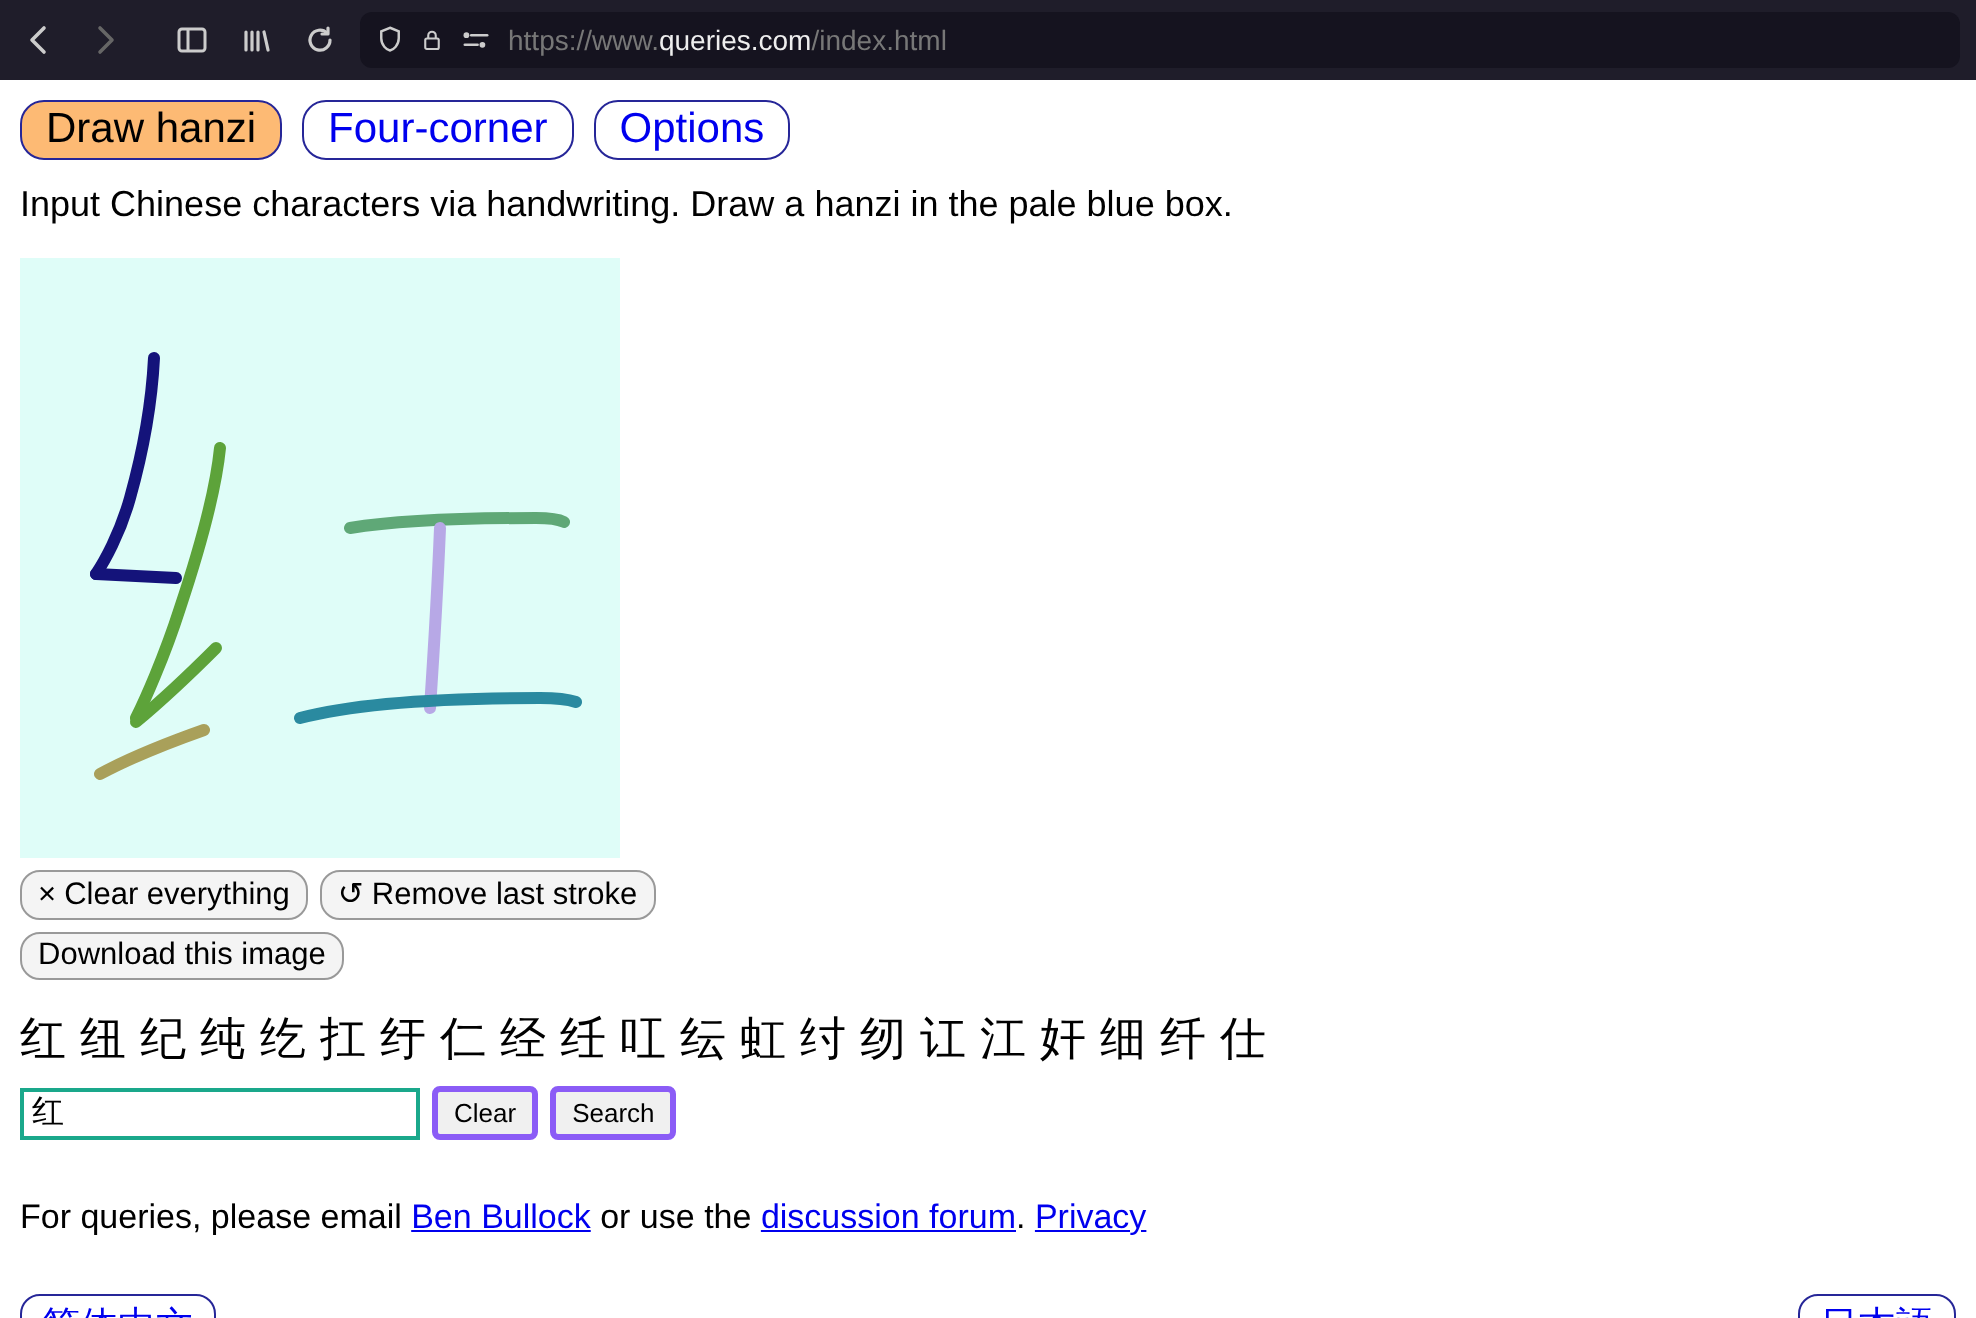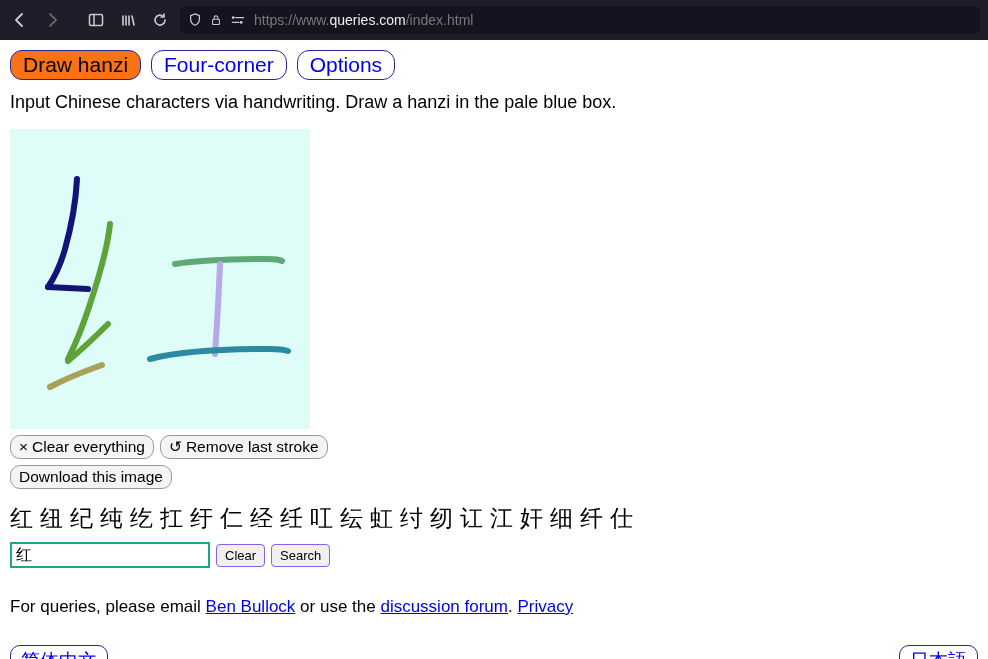--- a/index.html
+++ b/index.html
@@ -59,21 +59,21 @@
   .tab {
     border: 1.5px solid #262698;
     border-radius: 12px;
     padding: 2px 12px;
     font-size: 21px;
     color: #0000ee;
     cursor: pointer;
     background: #fff;
   }
   .tab.active {
-    background: #f97316;
+    background: #fdba74;
     color: #000;
   }
   .instructions {
     font-size: 18px;
     margin-bottom: 16px;
   }
   .canvas-wrap {
     width: 300px;
     height: 300px;
     background: #dffdf8;
@@ -116,21 +116,21 @@
   }
   .hanzi-input {
     width: 200px;
     height: 26px;
     border: 2px solid #1aa88b;
     font-size: 16px;
     padding: 0 4px;
     outline: none;
   }
   .small-btn {
-    border: 1px solid #8b5cf6;
+    border: 3px solid #8b5cf6;
     background: #f0f0f0;
     border-radius: 4px;
     padding: 3px 8px;
     font-size: 13px;
     cursor: pointer;
   }
   .footer-text {
     margin-top: 29px;
     font-size: 17px;
   }

